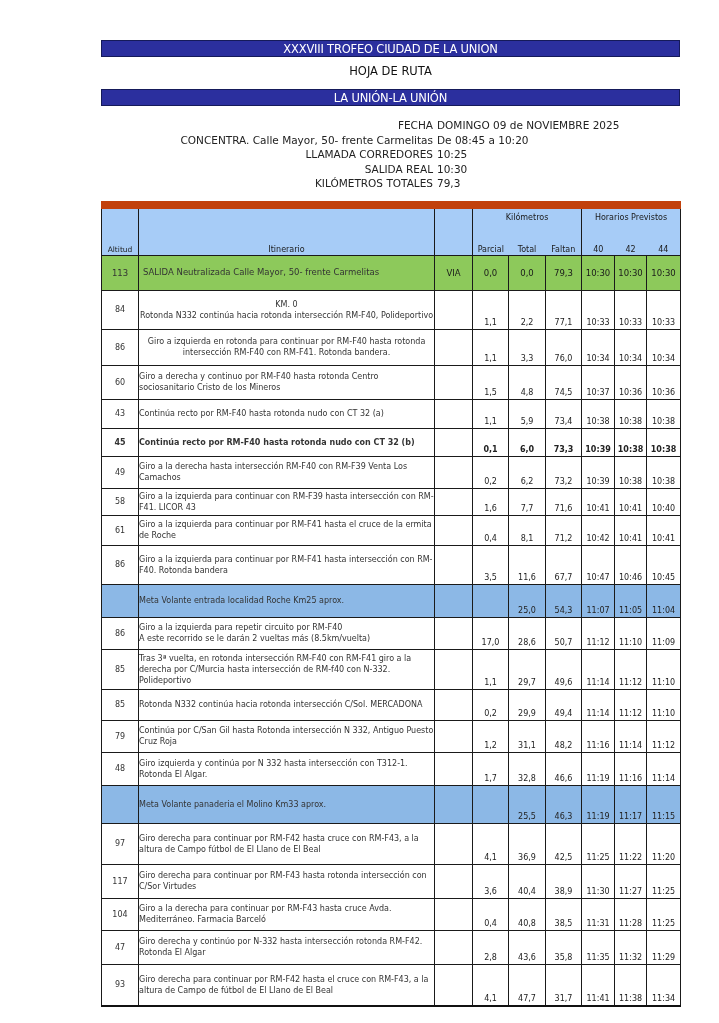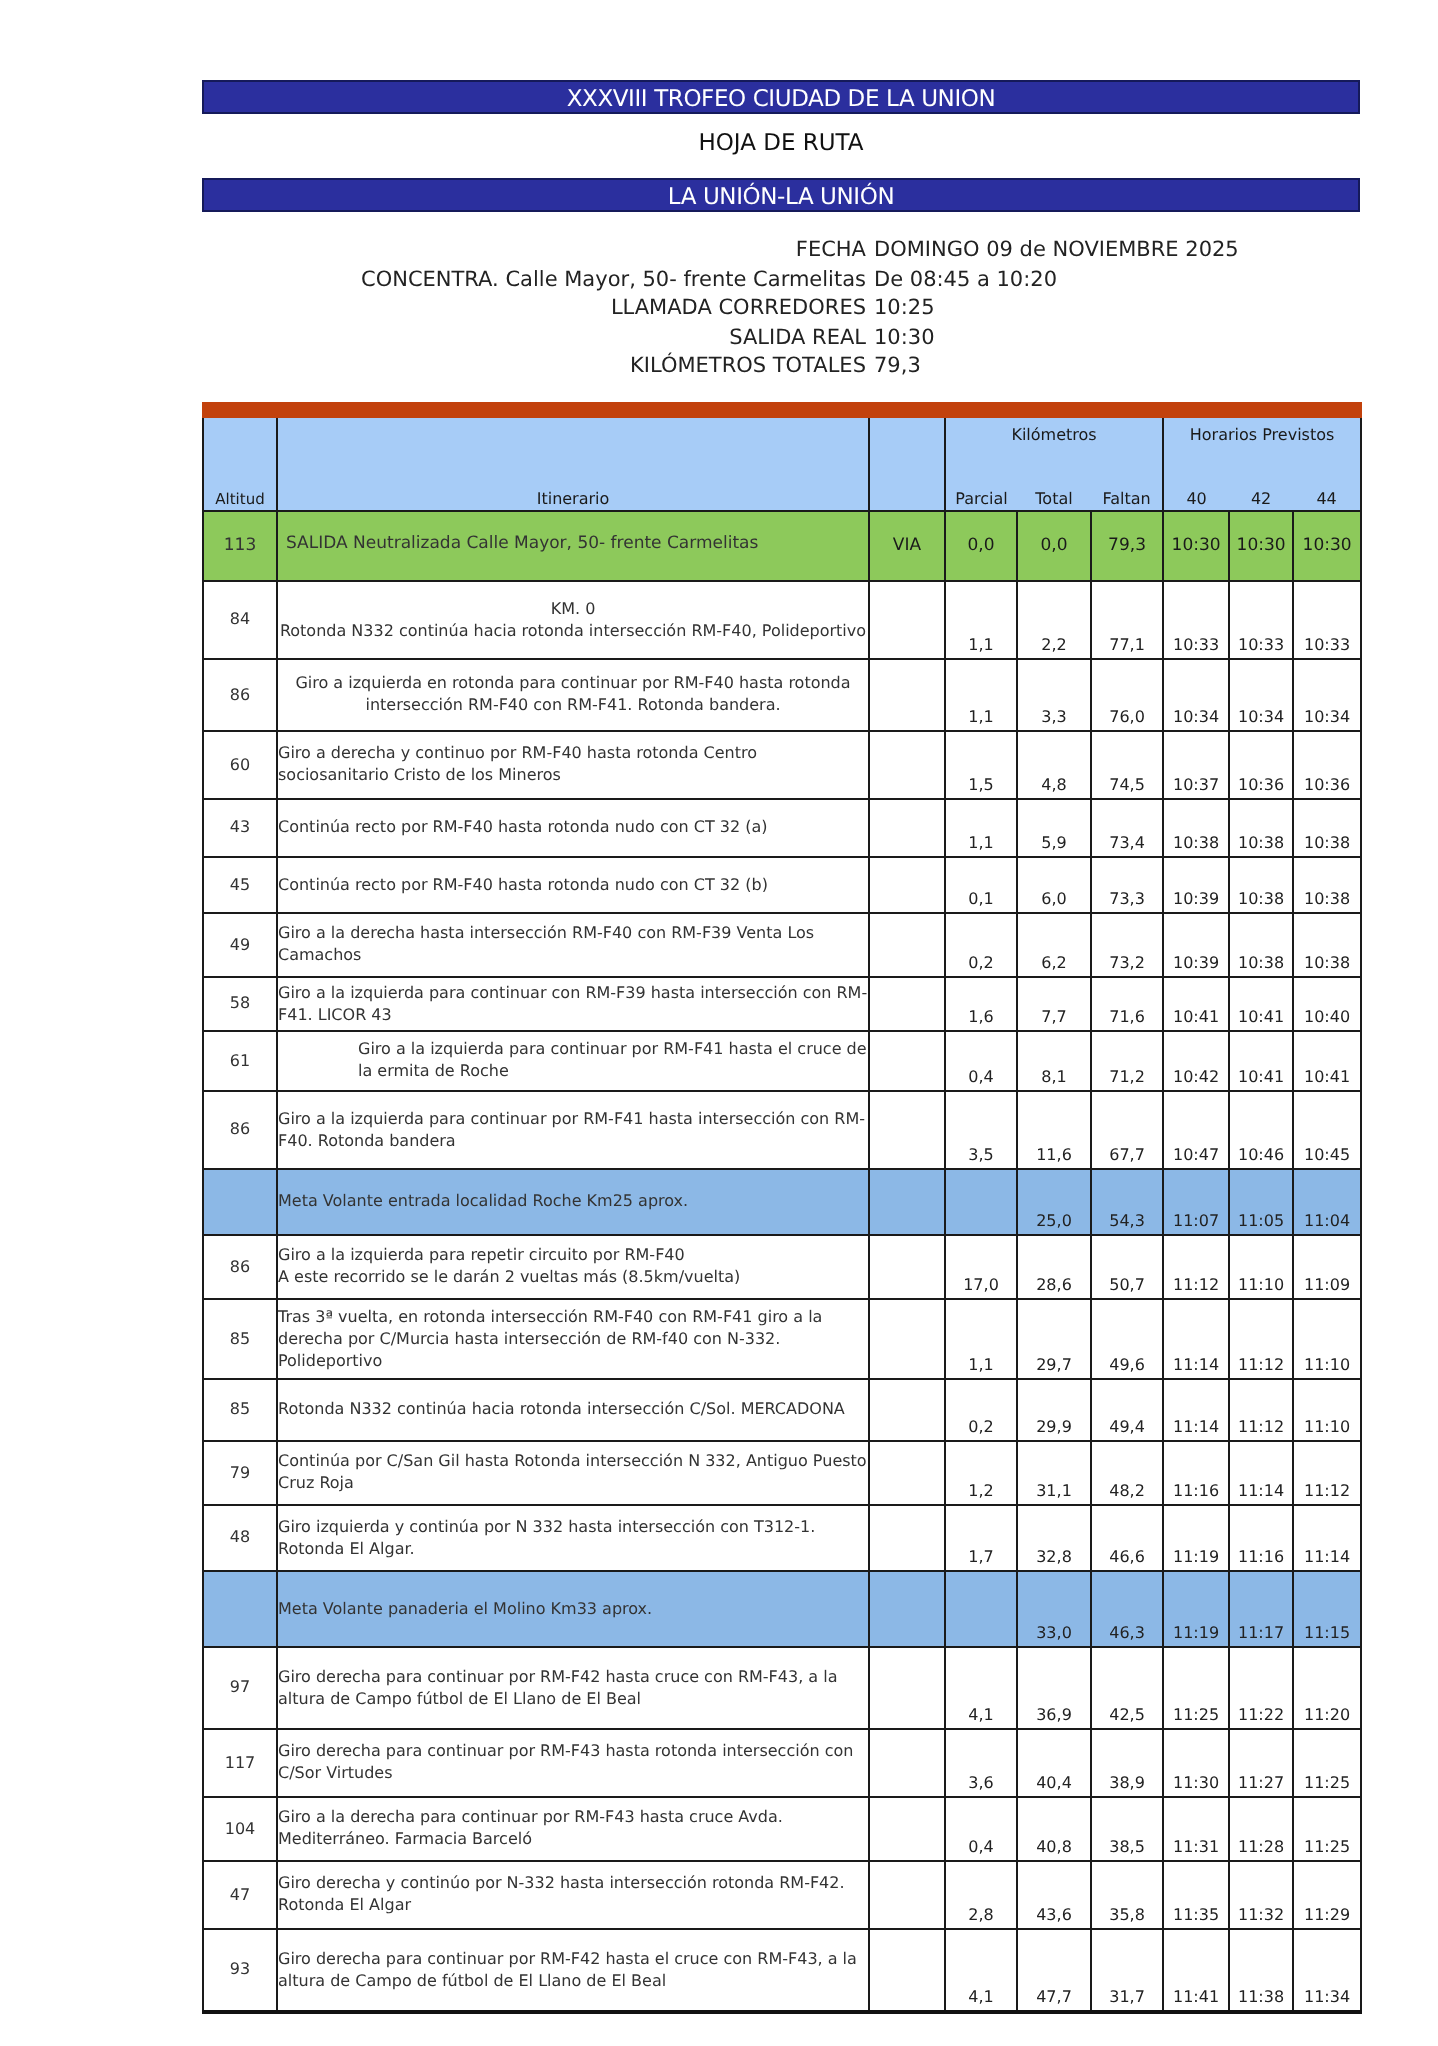--- a/index.html
+++ b/index.html
@@ -142,21 +142,21 @@
         <td class="alt">43</td>
         <td class="itin" style="white-space: pre-line;">Continúa recto por RM-F40 hasta rotonda nudo con CT 32 (a)</td>
         <td class="via"></td>
         <td class="num">1,1</td>
         <td class="num">5,9</td>
         <td class="num">73,4</td>
         <td class="num">10:38</td>
         <td class="num">10:38</td>
         <td class="num">10:38</td>
       </tr>
-      <tr class="step" style="height: 28px;">
+      <tr class="step" style="height: 28px; font-weight: bold;">
         <td class="alt">45</td>
         <td class="itin" style="white-space: pre-line;">Continúa recto por RM-F40 hasta rotonda nudo con CT 32 (b)</td>
         <td class="via"></td>
         <td class="num">0,1</td>
         <td class="num">6,0</td>
         <td class="num">73,3</td>
         <td class="num">10:39</td>
         <td class="num">10:38</td>
         <td class="num">10:38</td>
       </tr>
@@ -177,21 +177,21 @@
         <td class="via"></td>
         <td class="num">1,6</td>
         <td class="num">7,7</td>
         <td class="num">71,6</td>
         <td class="num">10:41</td>
         <td class="num">10:41</td>
         <td class="num">10:40</td>
       </tr>
       <tr class="step" style="height: 30px;">
         <td class="alt">61</td>
-        <td class="itin" style="white-space: pre-line; padding-left: 40px;">Giro a la izquierda para continuar por RM-F41 hasta el cruce de la ermita de Roche</td>
+        <td class="itin" style="white-space: pre-line;">Giro a la izquierda para continuar por RM-F41 hasta el cruce de la ermita de Roche</td>
         <td class="via"></td>
         <td class="num">0,4</td>
         <td class="num">8,1</td>
         <td class="num">71,2</td>
         <td class="num">10:42</td>
         <td class="num">10:41</td>
         <td class="num">10:41</td>
       </tr>
       <tr class="step" style="height: 39px;">
         <td class="alt">86</td>
@@ -269,21 +269,21 @@
         <td class="num">46,6</td>
         <td class="num">11:19</td>
         <td class="num">11:16</td>
         <td class="num">11:14</td>
       </tr>
       <tr class="meta" style="height: 38px;">
         <td class="alt"></td>
         <td class="itin" style="white-space: pre-line;">Meta Volante panaderia el Molino Km33 aprox.</td>
         <td class="via"></td>
         <td class="num"></td>
-        <td class="num">33,0</td>
+        <td class="num">25,5</td>
         <td class="num">46,3</td>
         <td class="num">11:19</td>
         <td class="num">11:17</td>
         <td class="num">11:15</td>
       </tr>
       <tr class="step" style="height: 41px;">
         <td class="alt">97</td>
         <td class="itin" style="white-space: pre-line;">Giro derecha para continuar por RM-F42 hasta cruce con RM-F43, a la altura de Campo fútbol de El Llano de El Beal</td>
         <td class="via"></td>
         <td class="num">4,1</td>

